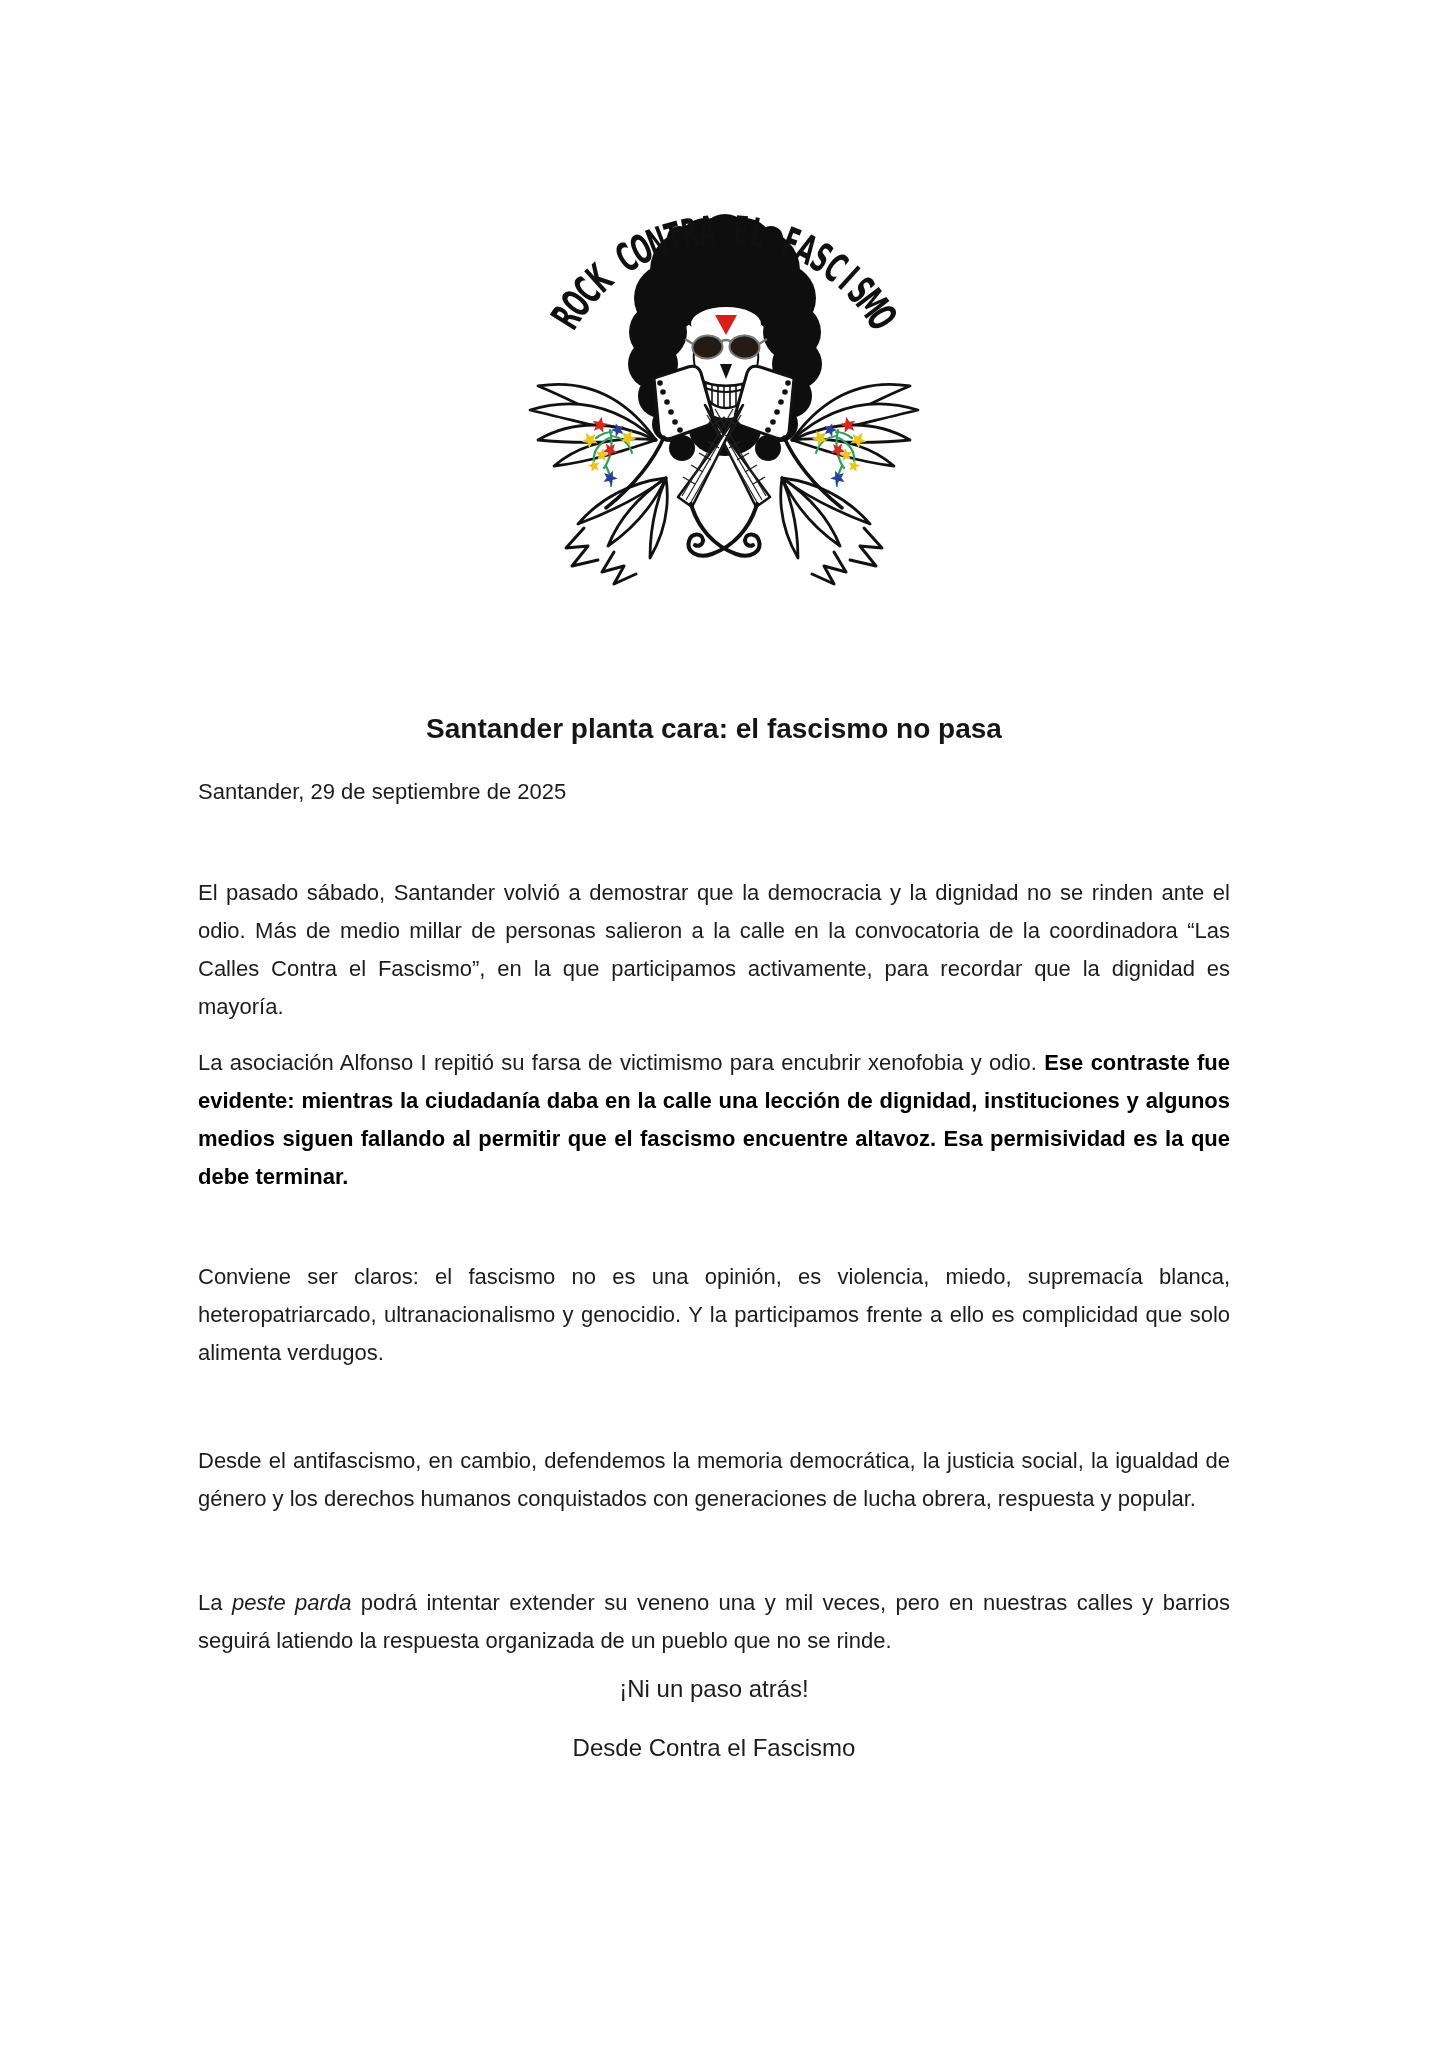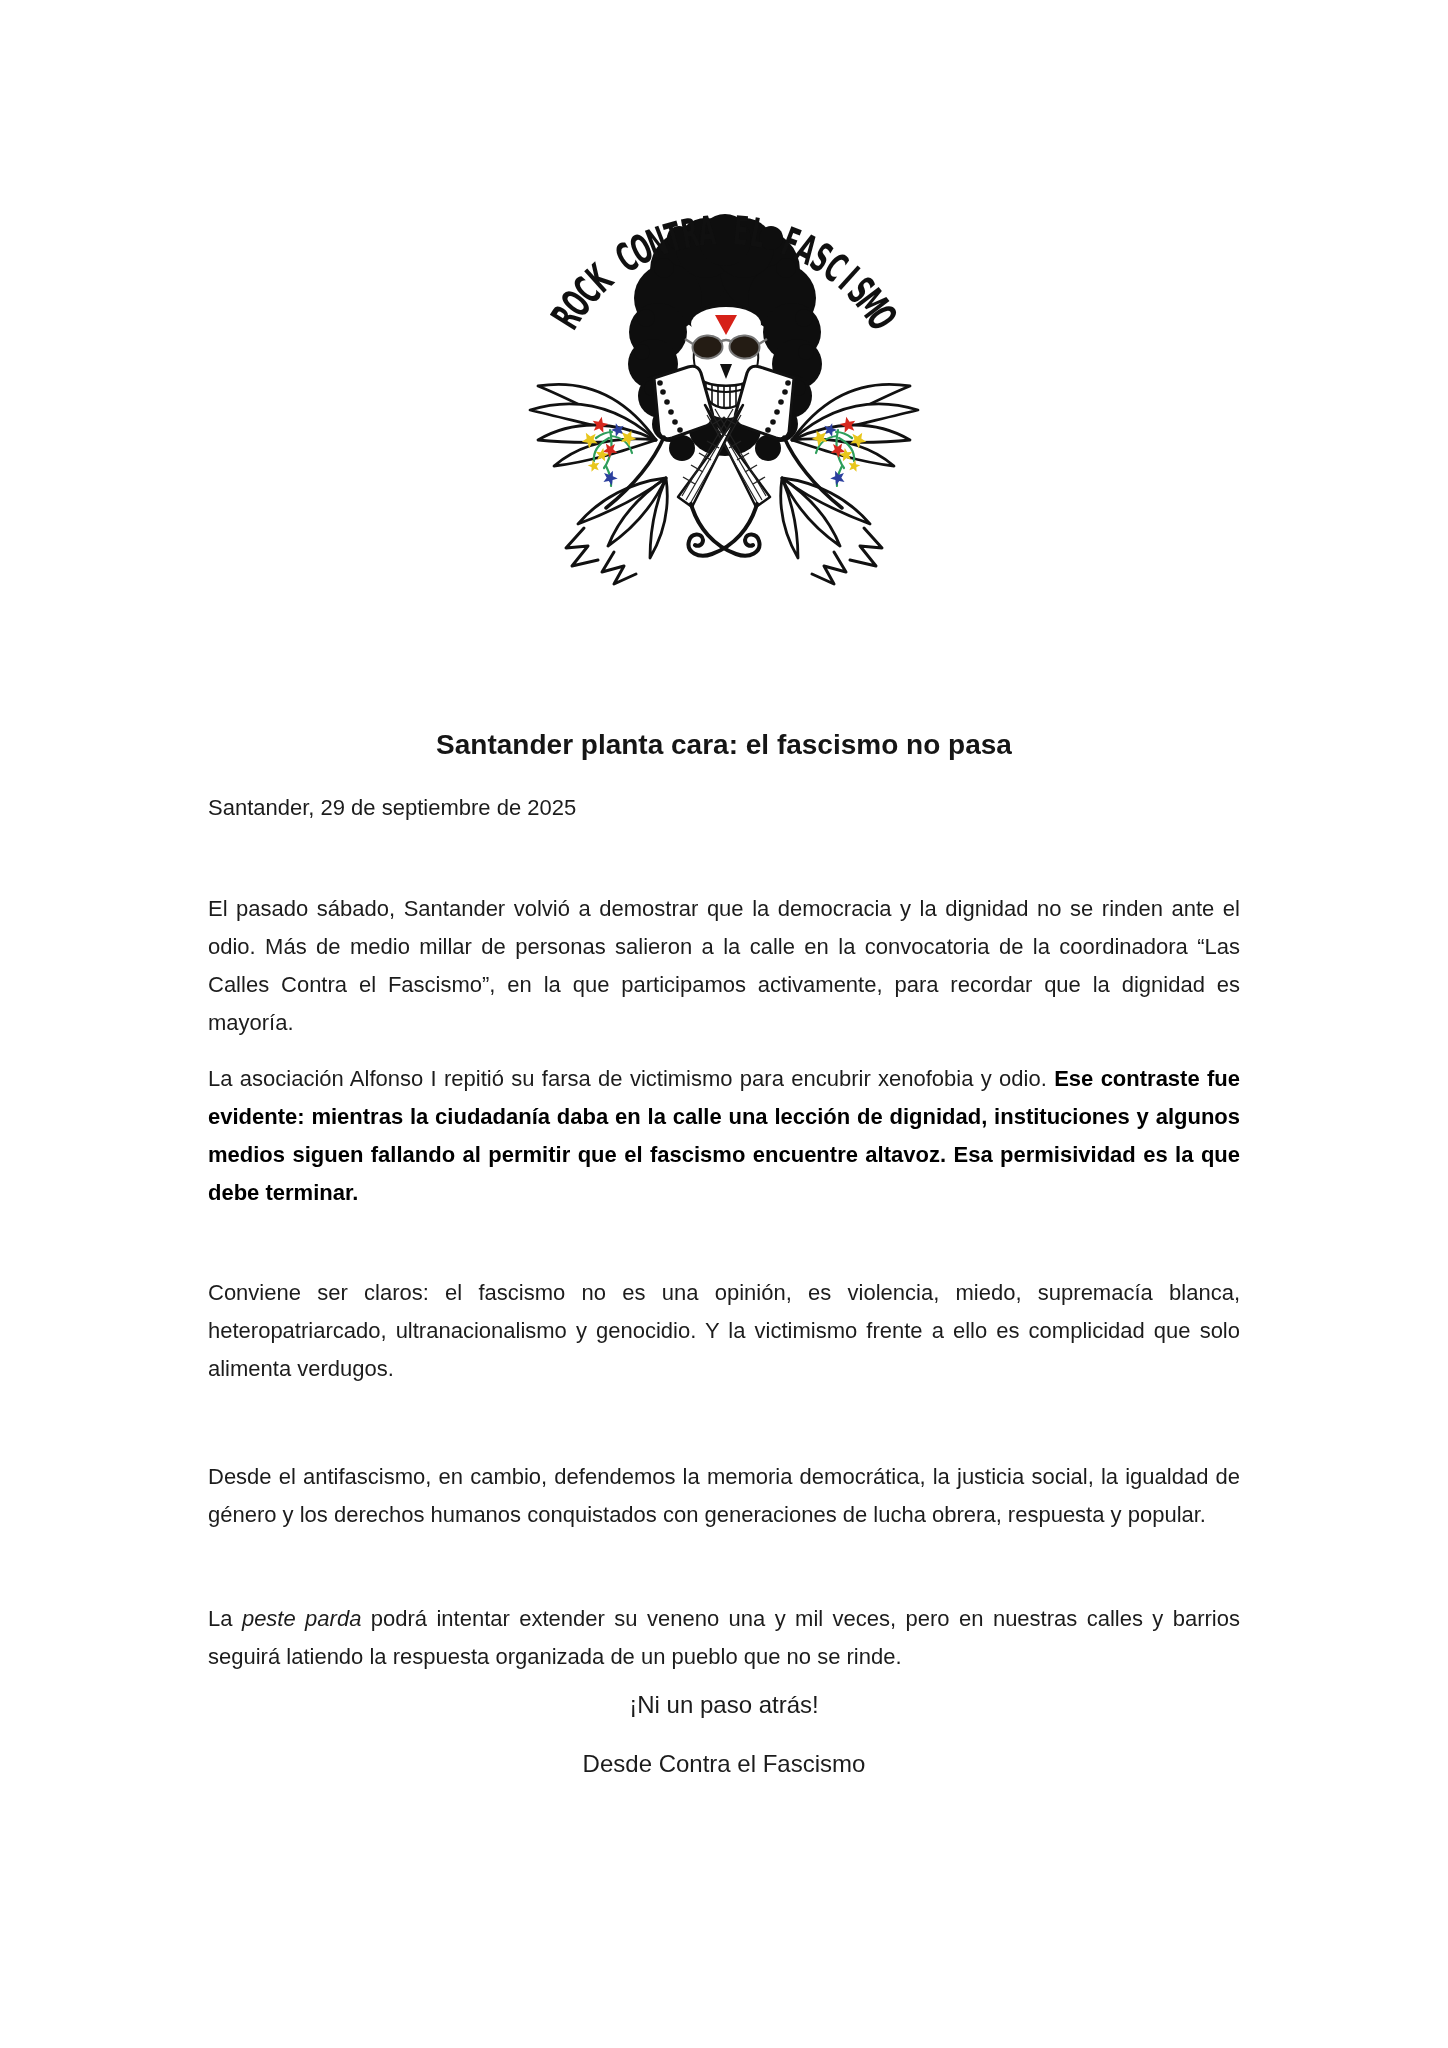--- a/index.html
+++ b/index.html
@@ -13,21 +13,21 @@
   }
   .logo-wrap{
     position:absolute;left:514px;top:148px;width:420px;height:445px;
   }
   .logo-wrap svg{width:100%;height:100%;display:block;}
   .arc-letter{
     font-family:"DejaVu Sans",sans-serif;
     font-weight:bold;font-size:40px;fill:#101010;text-anchor:middle;
   }
   .content{
-    position:absolute;left:208px;top:712px;width:1032px;margin-top:16px;
+    position:absolute;left:198px;top:712px;width:1032px;
   }
   .doc-title{
     margin:0 0 32px 0;
     font-size:28px;line-height:34px;font-weight:bold;text-align:center;color:#161616;
   }
   .dateline{margin:0;font-size:22px;line-height:28px;}
   .body-par{
     margin:0;font-size:22px;line-height:38px;text-align:justify;color:#1c1c1c;
   }
   .p1{margin-top:68px;}
@@ -212,21 +212,21 @@
   <div class="content">
 
     <h1 class="doc-title">Santander planta cara: el fascismo no pasa</h1>
 
     <p class="dateline">Santander, 29 de septiembre de 2025</p>
 
     <p class="body-par p1">El pasado sábado, Santander volvió a demostrar que la democracia y la dignidad no se rinden ante el odio. Más de medio millar de personas salieron a la calle en la convocatoria de la coordinadora “Las Calles Contra el Fascismo”, en la que participamos activamente, para recordar que la dignidad es mayoría.</p>
 
     <p class="body-par p2"><span>La asociación Alfonso I repitió su farsa de victimismo para encubrir xenofobia y odio. </span><strong>Ese contraste fue evidente: mientras la ciudadanía daba en la calle una lección de dignidad, instituciones y algunos medios siguen fallando al permitir que el fascismo encuentre altavoz. Esa permisividad es la que debe terminar.</strong></p>
 
-    <p class="body-par p3">Conviene ser claros: el fascismo no es una opinión, es violencia, miedo, supremacía blanca, heteropatriarcado, ultranacionalismo y genocidio. Y la victimismo frente a ello es complicidad que solo alimenta verdugos.</p>
+    <p class="body-par p3">Conviene ser claros: el fascismo no es una opinión, es violencia, miedo, supremacía blanca, heteropatriarcado, ultranacionalismo y genocidio. Y la participamos frente a ello es complicidad que solo alimenta verdugos.</p>
 
     <p class="body-par p4">Desde el antifascismo, en cambio, defendemos la memoria democrática, la justicia social, la igualdad de género y los derechos humanos conquistados con generaciones de lucha obrera, respuesta y popular.</p>
 
     <p class="body-par p5"><span>La </span><em>peste parda</em><span> podrá intentar extender su veneno una y mil veces, pero en nuestras calles y barrios seguirá latiendo la respuesta organizada de un pueblo que no se rinde.</span></p>
 
     <p class="slogan">¡Ni un paso atrás!</p>
 
     <p class="signature">Desde Contra el Fascismo</p>
 
   </div>

